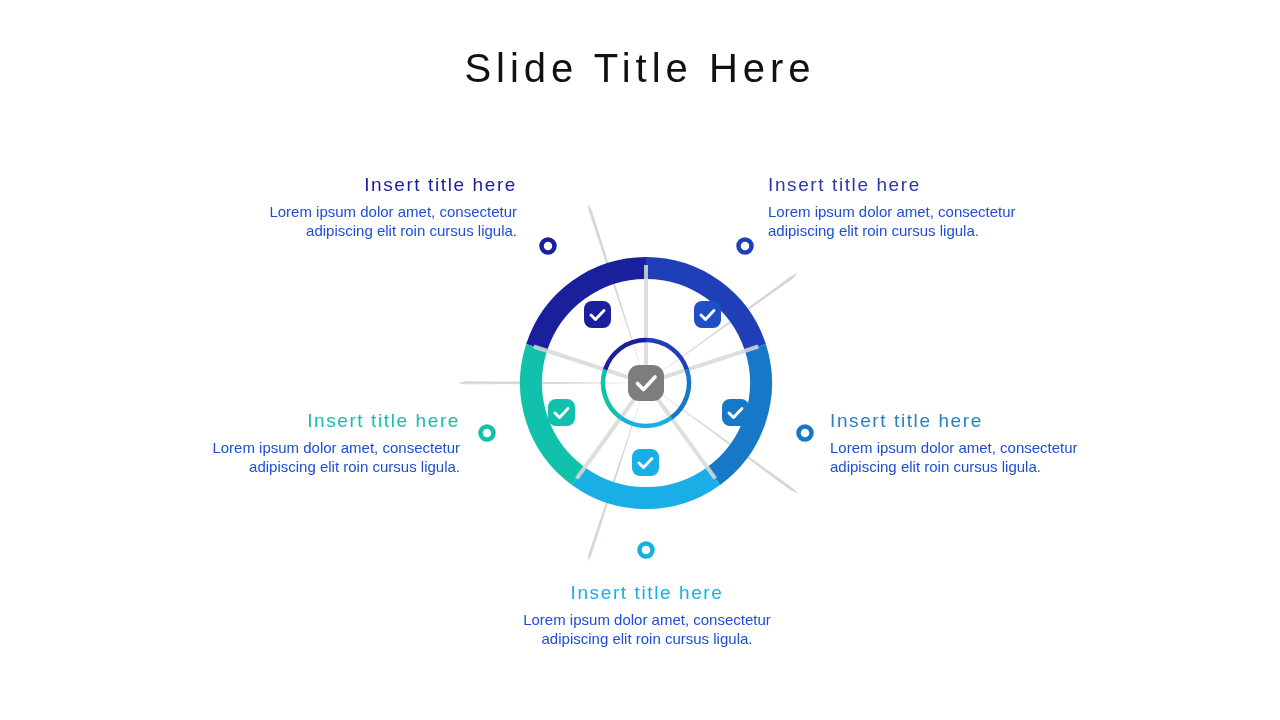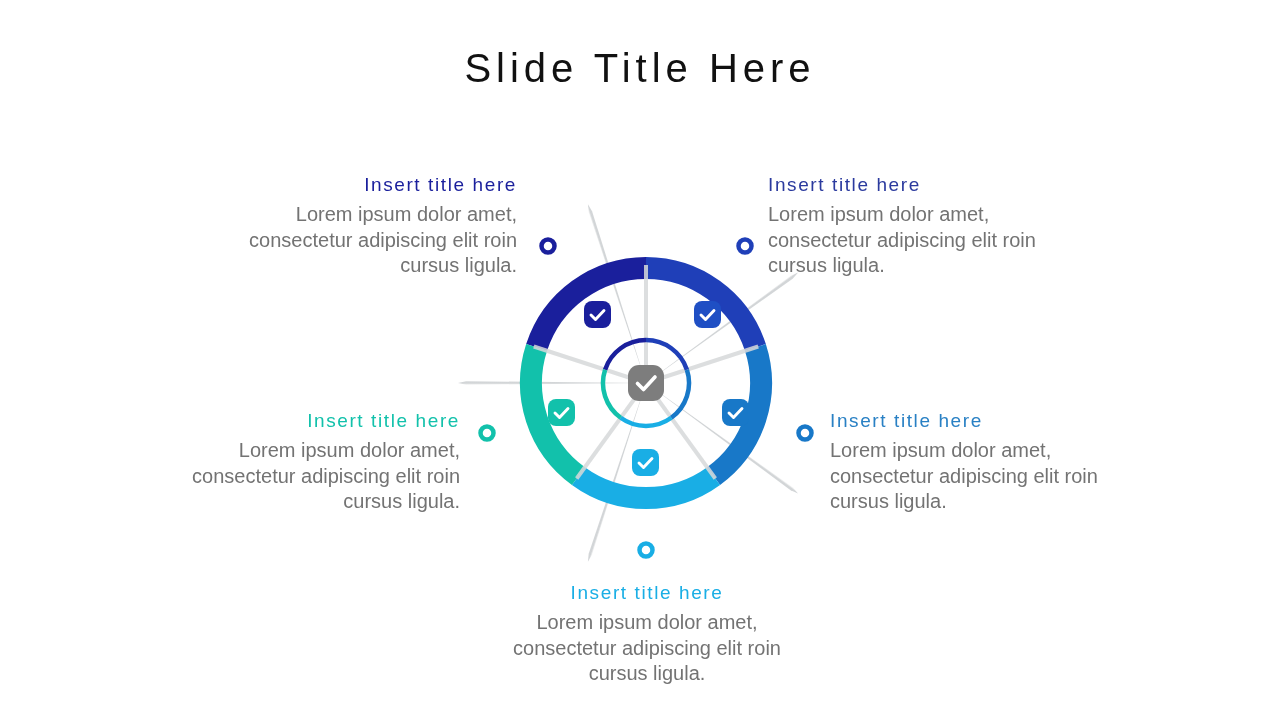--- a/index.html
+++ b/index.html
@@ -39,23 +39,23 @@
   
   .block { position: absolute; }
   .block .b-title {
     font-size: 19px;
     font-weight: 400;
     letter-spacing: 1.6px;
     margin-bottom: 6px;
     white-space: nowrap;
   }
   .block .b-body {
-    font-size: 20px;
+    font-size: 15px;
     line-height: 1.28;
-    color: #737373;
+    color: #1d4ed8;
   }
 
   .align-right { text-align: right; }
   .align-left  { text-align: left; }
   .align-center{ text-align: center; }
 
   #block-top-left   { left: 215px; top: 174px;  width: 302px; }
   #block-top-right  { left: 768px; top: 174px;  width: 302px; }
   #block-mid-left   { left: 165px; top: 410px;  width: 295px; }
   #block-mid-right  { left: 830px; top: 410px;  width: 295px; }

